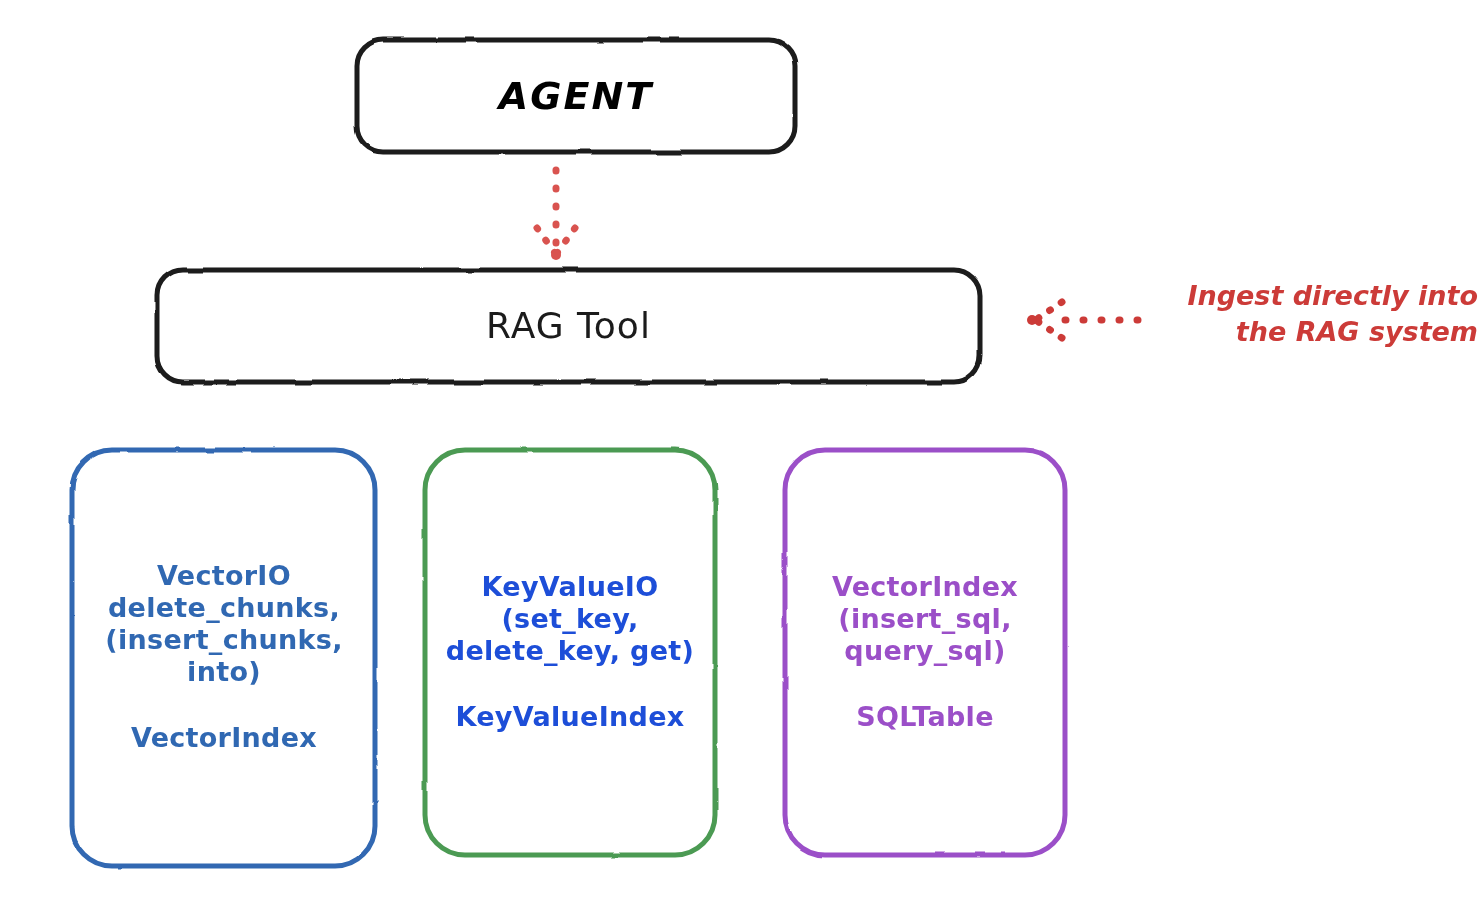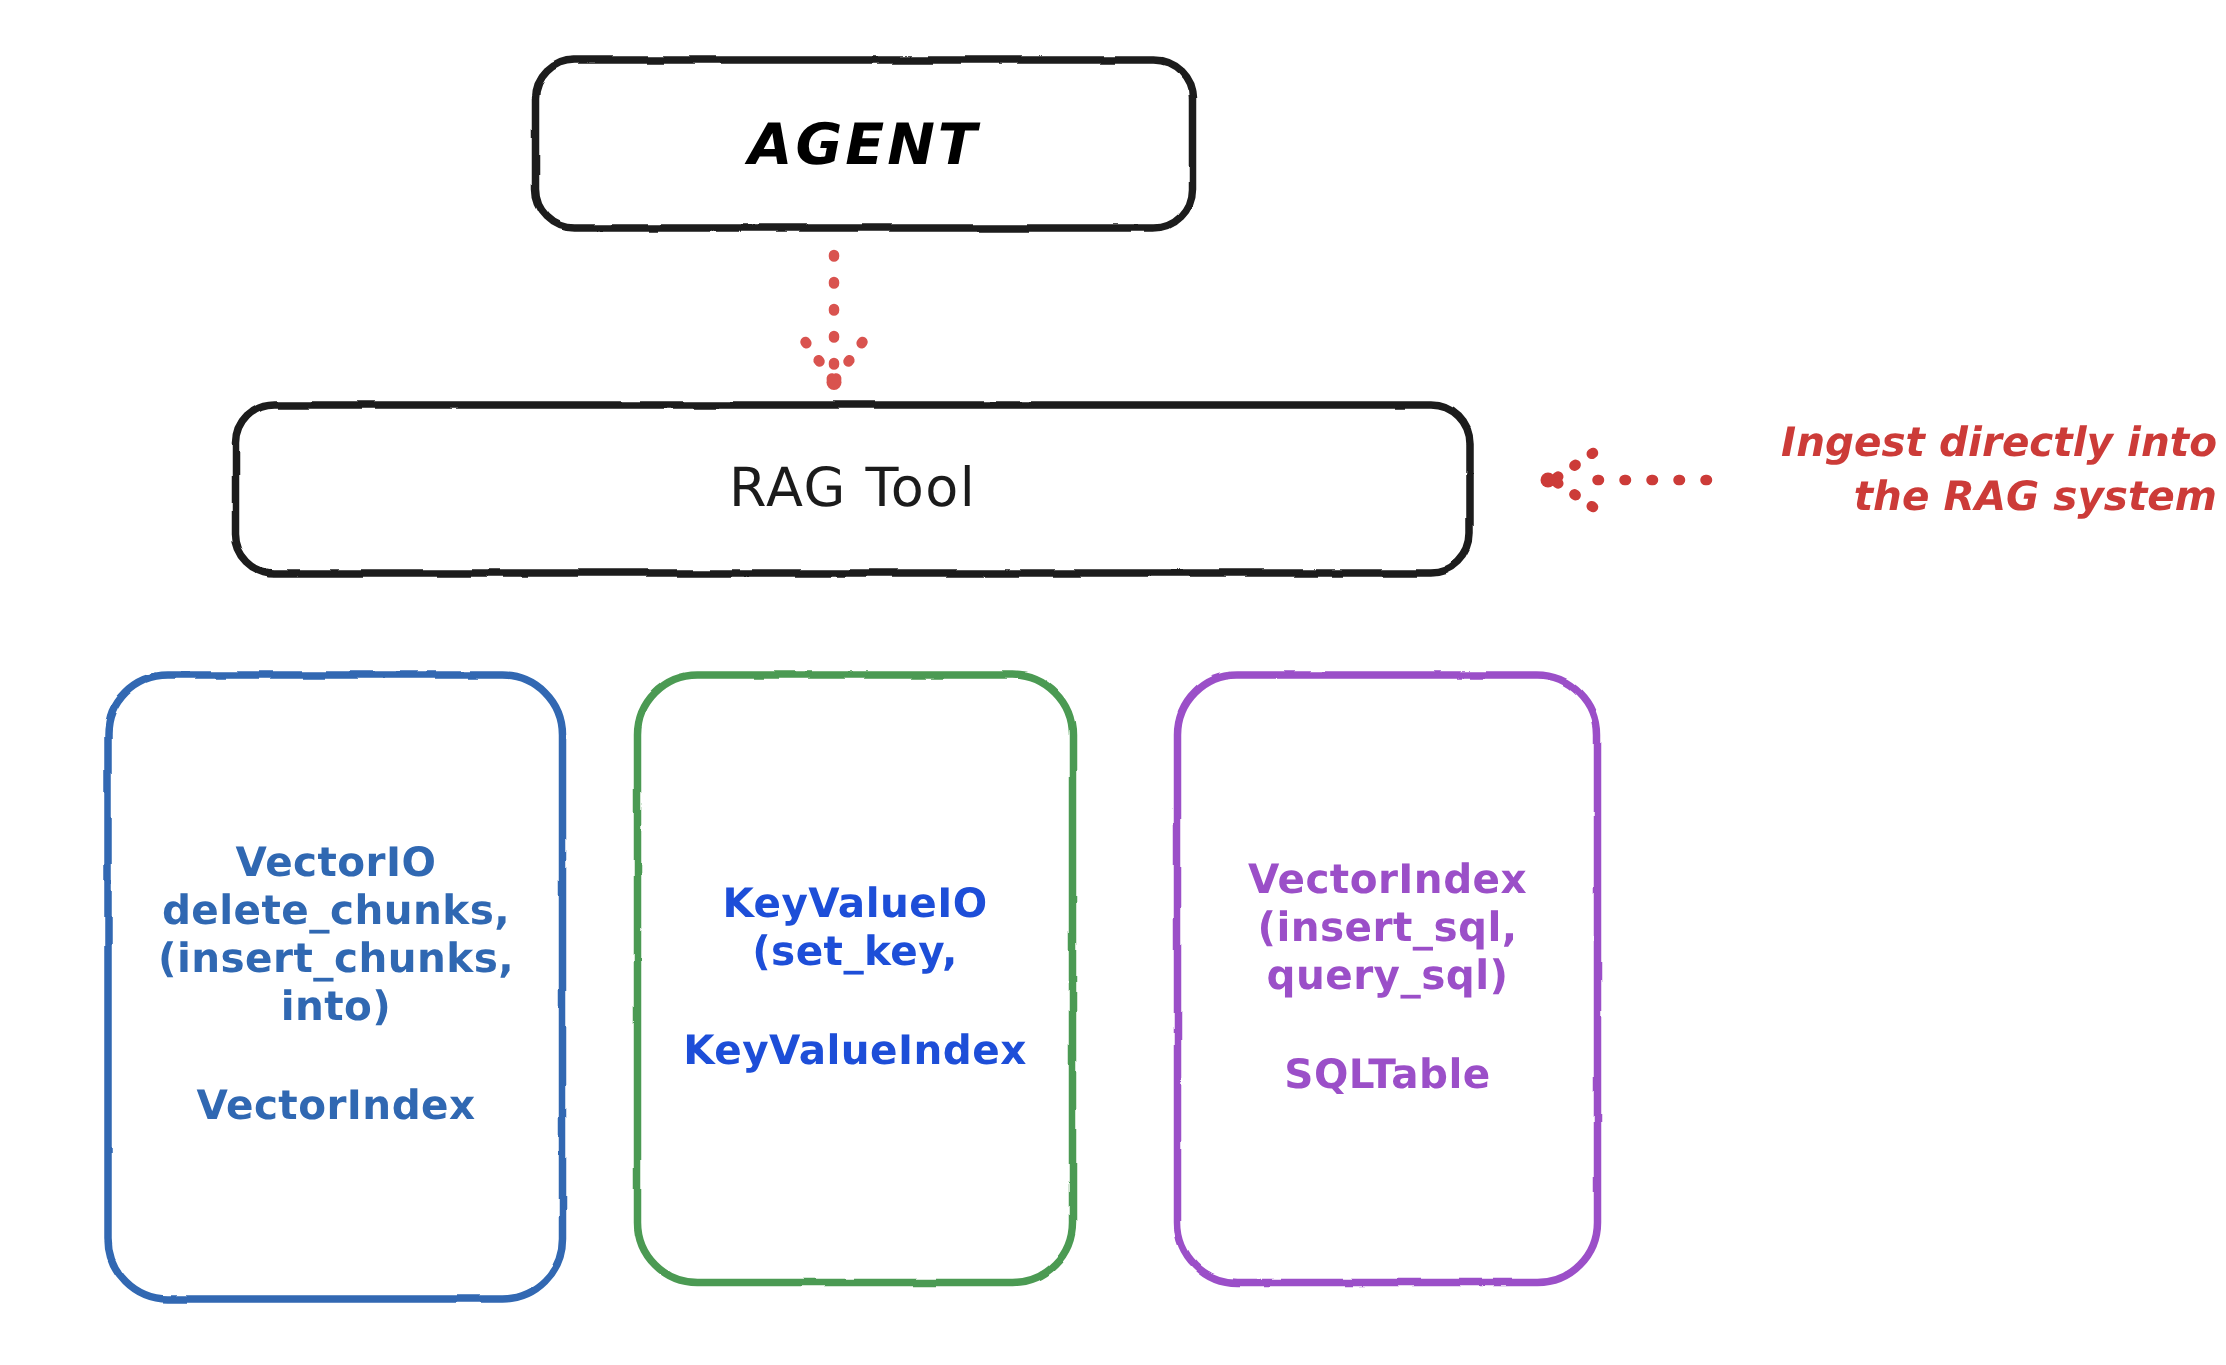--- a/index.html
+++ b/index.html
@@ -172,20 +172,21 @@
   <span class="line">delete_chunks,</span>
   <span class="line">(insert_chunks,</span>
   <span class="line">into)</span>
   <span class="spacer"></span>
   <span class="line">VectorIndex</span>
 </div>
 
 <div class="node-label store-label kv-label">
   <span class="line">KeyValueIO</span>
   <span class="line">(set_key,</span>
+  <span class="line">delete_key, get)</span>
   <span class="spacer"></span>
   <span class="line">KeyValueIndex</span>
 </div>
 
 <div class="node-label store-label rel-label">
   <span class="line">VectorIndex</span>
   <span class="line">(insert_sql,</span>
   <span class="line">query_sql)</span>
   <span class="spacer"></span>
   <span class="line">SQLTable</span>

